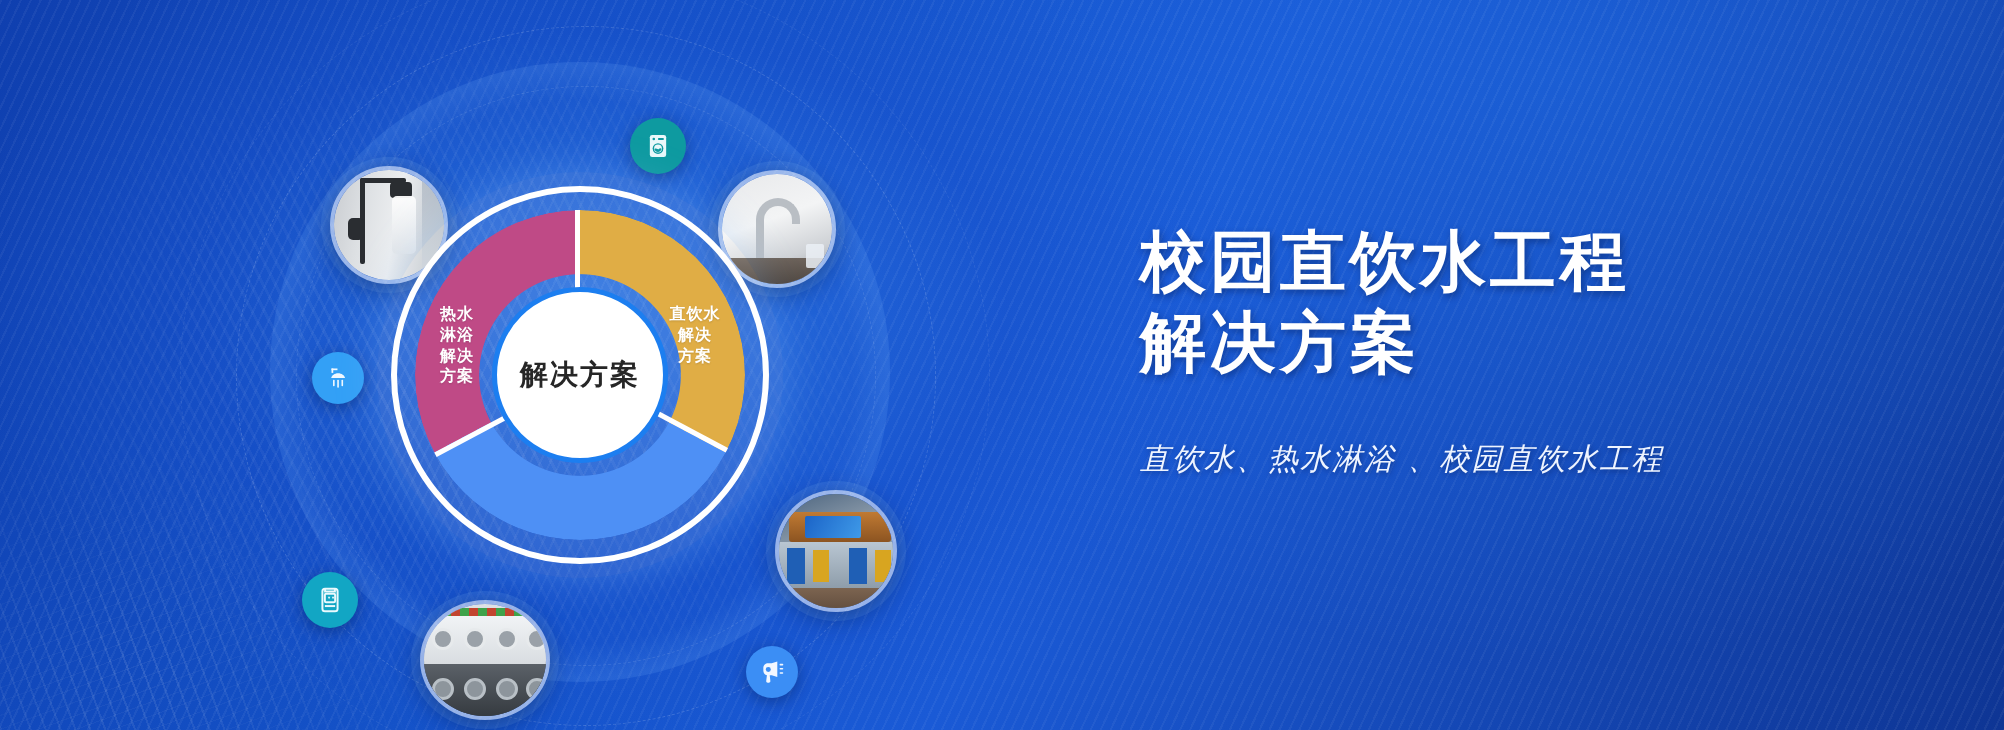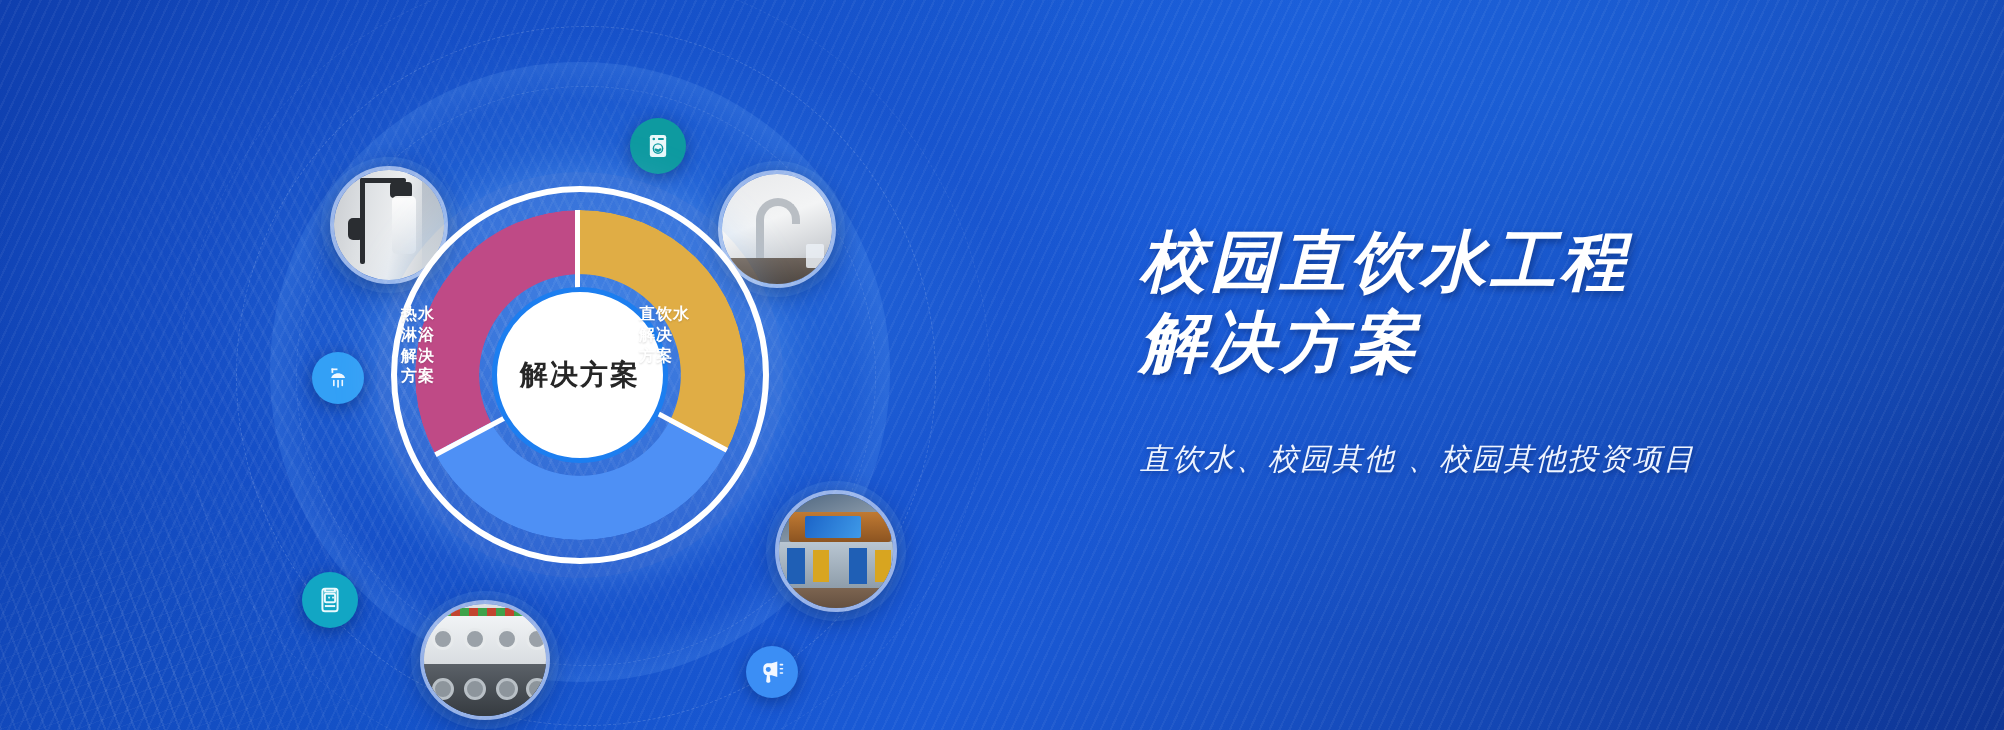--- a/index.html
+++ b/index.html
@@ -91,21 +91,21 @@
     border:5px solid #1c7ef0;
     display:flex; align-items:center; justify-content:center;
   }
   #hub-text {
     font-size:28px; font-weight:700; color:#262626;
     letter-spacing:2px; white-space:nowrap;
     font-family:"DejaVu Sans","Liberation Sans",sans-serif;
   }
   .seg-label {
     position:absolute; color:#fff; font-weight:700;
-    font-size:16px; line-height:1.30; text-align:left;
+    font-size:16px; line-height:1.30; text-align:center;
     letter-spacing:1px; white-space:pre-line;
     font-family:"DejaVu Sans","Liberation Sans",sans-serif;
     text-shadow:0 1px 2px rgba(0,0,0,0.15);
   }
   #lbl-pink   { left:-14px;  top:94px;  width:112px; }
   #lbl-yellow { left:224px;  top:94px;  width:112px; }
   #lbl-blue   { left:109px;  top:276px; width:160px; font-size:17px; }
 
   
   .photo {
@@ -143,21 +143,21 @@
   }
   .chip svg { display:block; }
   #chip-washer  { left:630px; top:118px; width:56px; height:56px; background:#0e9aa0; }
   #chip-shower  { left:312px; top:352px; width:52px; height:52px; background:#33a0f6; }
   #chip-disp    { left:302px; top:572px; width:56px; height:56px; background:#12a6c4; }
   #chip-dryer   { left:746px; top:646px; width:52px; height:52px; background:#3b8ef5; }
 
   
   #copy { position:absolute; left:1140px; top:222px; width:760px; }
   .headline {
-    color:#ffffff; font-weight:700; font-style:italic;
+    color:#ffffff; font-weight:700; 
     font-size:66px; line-height:1.22; letter-spacing:4px;
     font-family:"DejaVu Sans","Liberation Sans",sans-serif;
     text-shadow:2px 3px 7px rgba(0,18,66,0.42);
     white-space:nowrap;
   }
   #subtitle {
     margin-top:56px;
     color:#eef4ff; font-style:italic; font-weight:400;
     font-size:30px; letter-spacing:2px;
     font-family:"DejaVu Sans","Liberation Sans",sans-serif;
@@ -302,16 +302,16 @@
 解决
 方案</div>
     <div class="seg-label" id="lbl-yellow">直饮水
 解决
 方案</div>
   </div>
 
   <div id="copy">
     <div class="headline">校园直饮水工程</div>
     <div class="headline">解决方案</div>
-    <div id="subtitle">直饮水、校园其他 、校园其他投资项目</div>
+    <div id="subtitle">直饮水、热水淋浴 、校园直饮水工程</div>
   </div>
 
 </div>
 
 </body></html>

